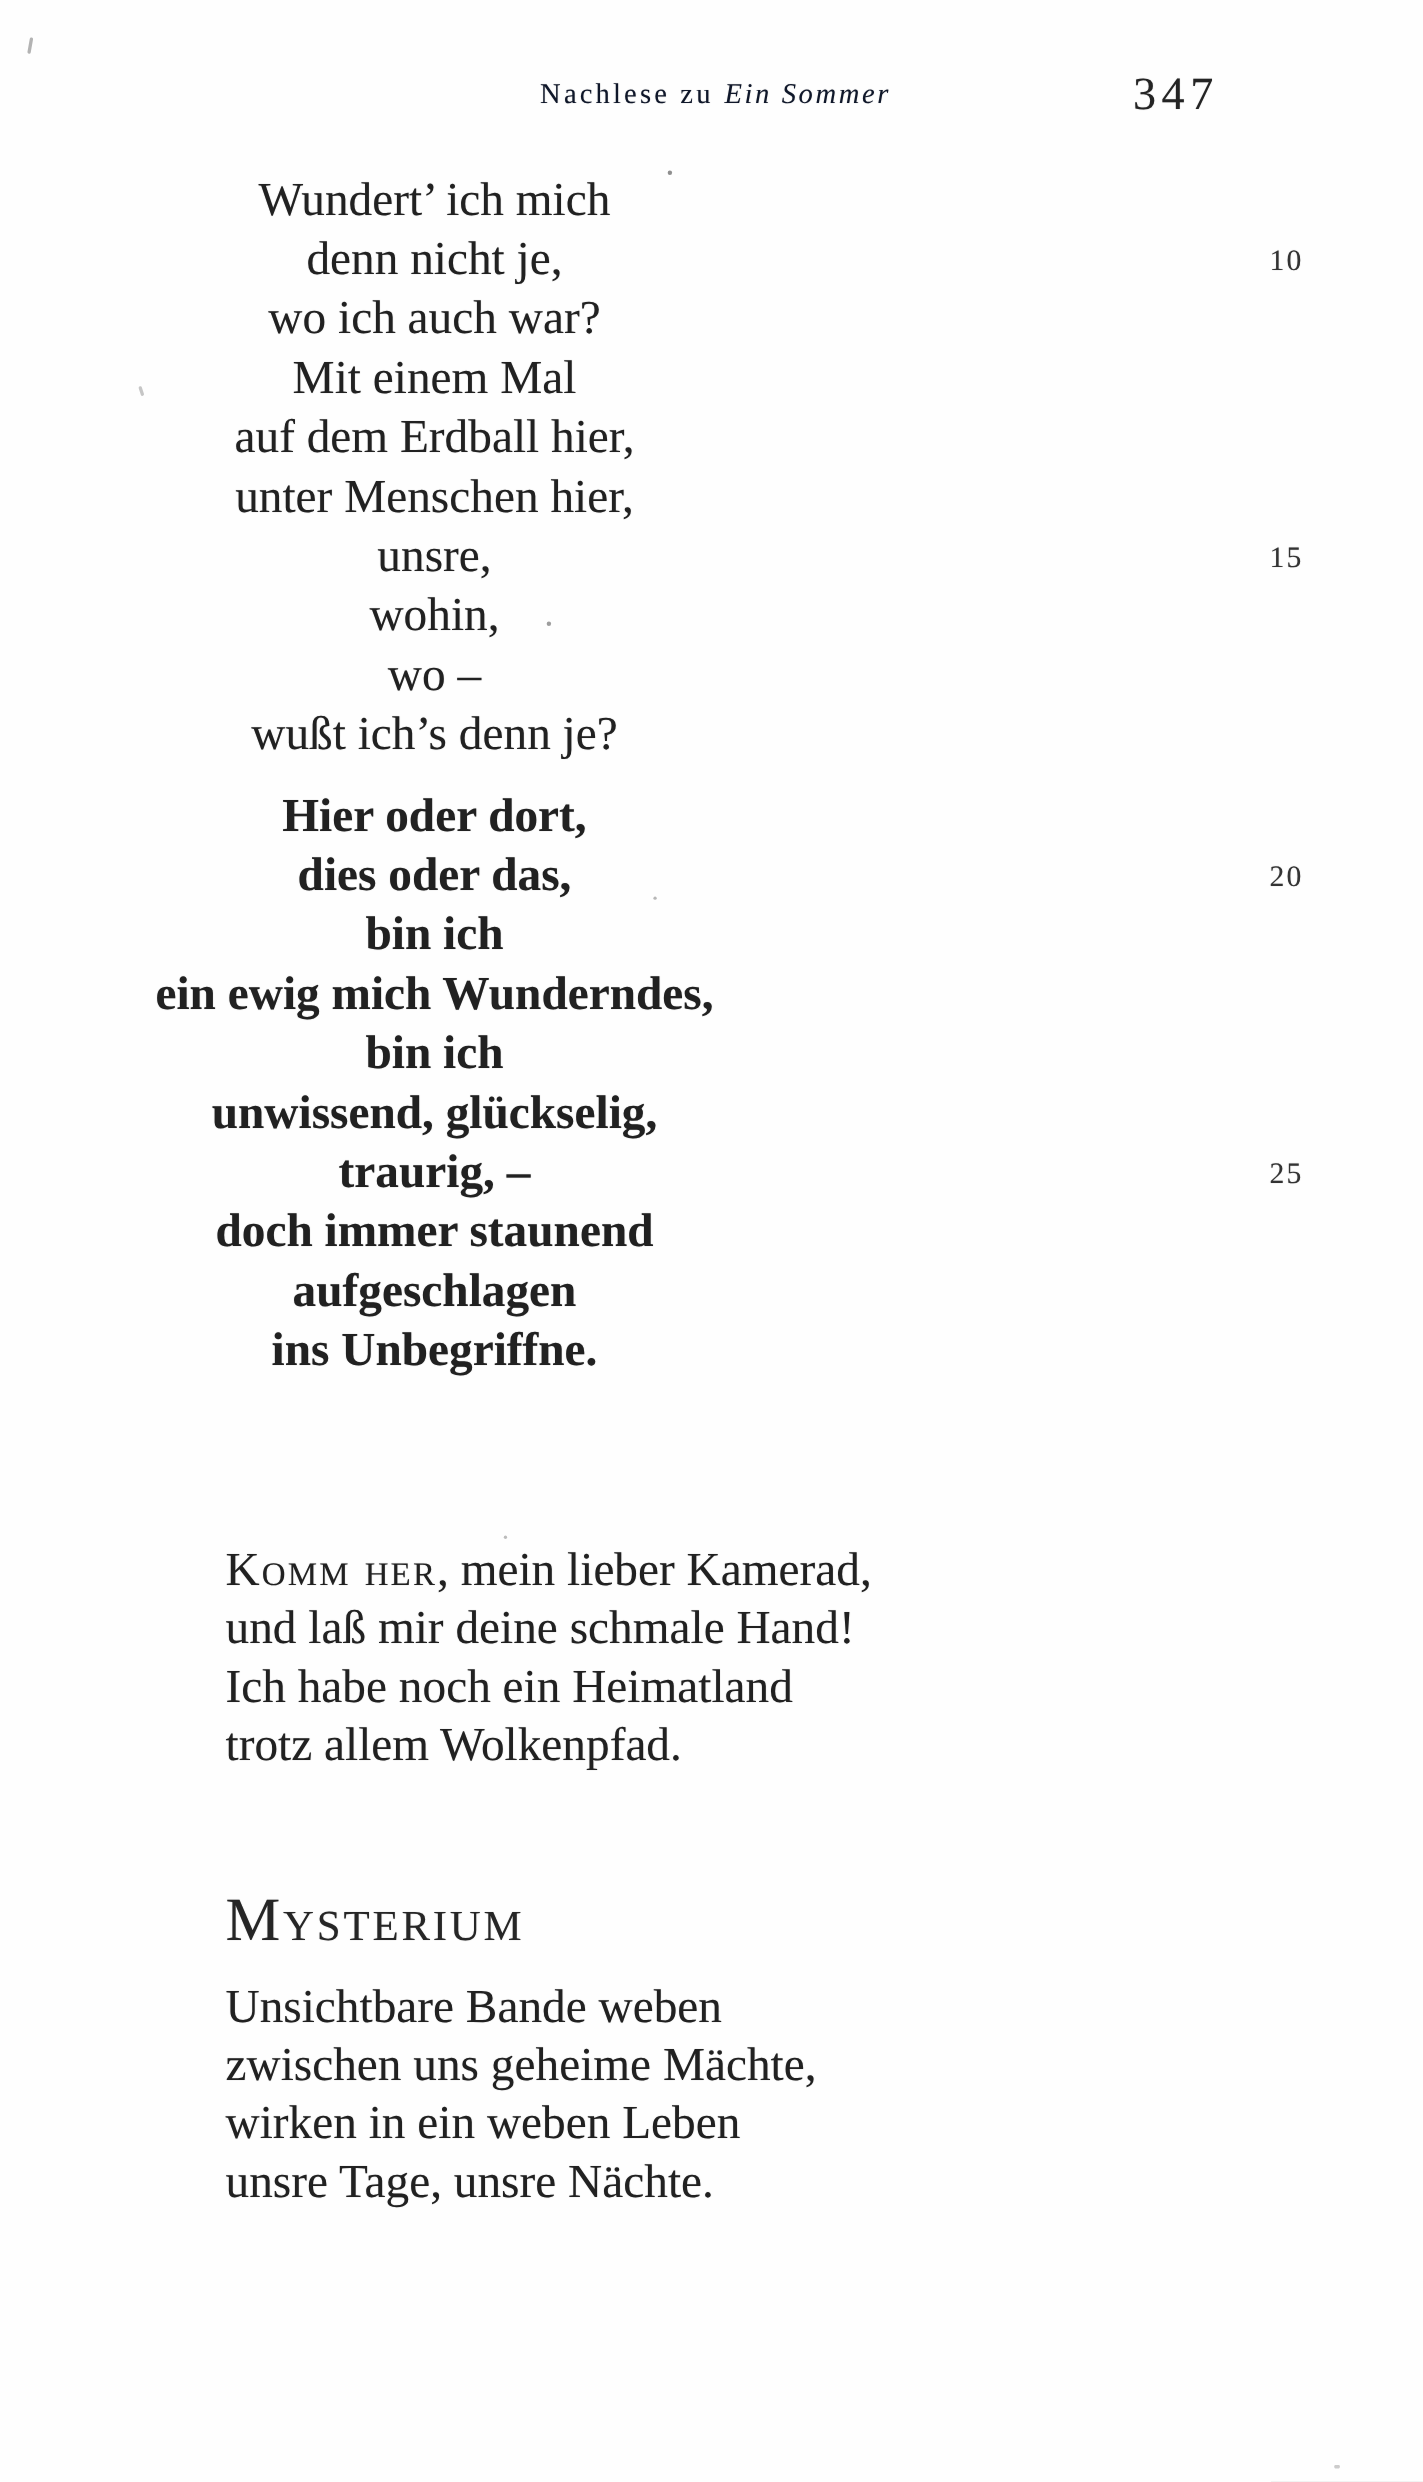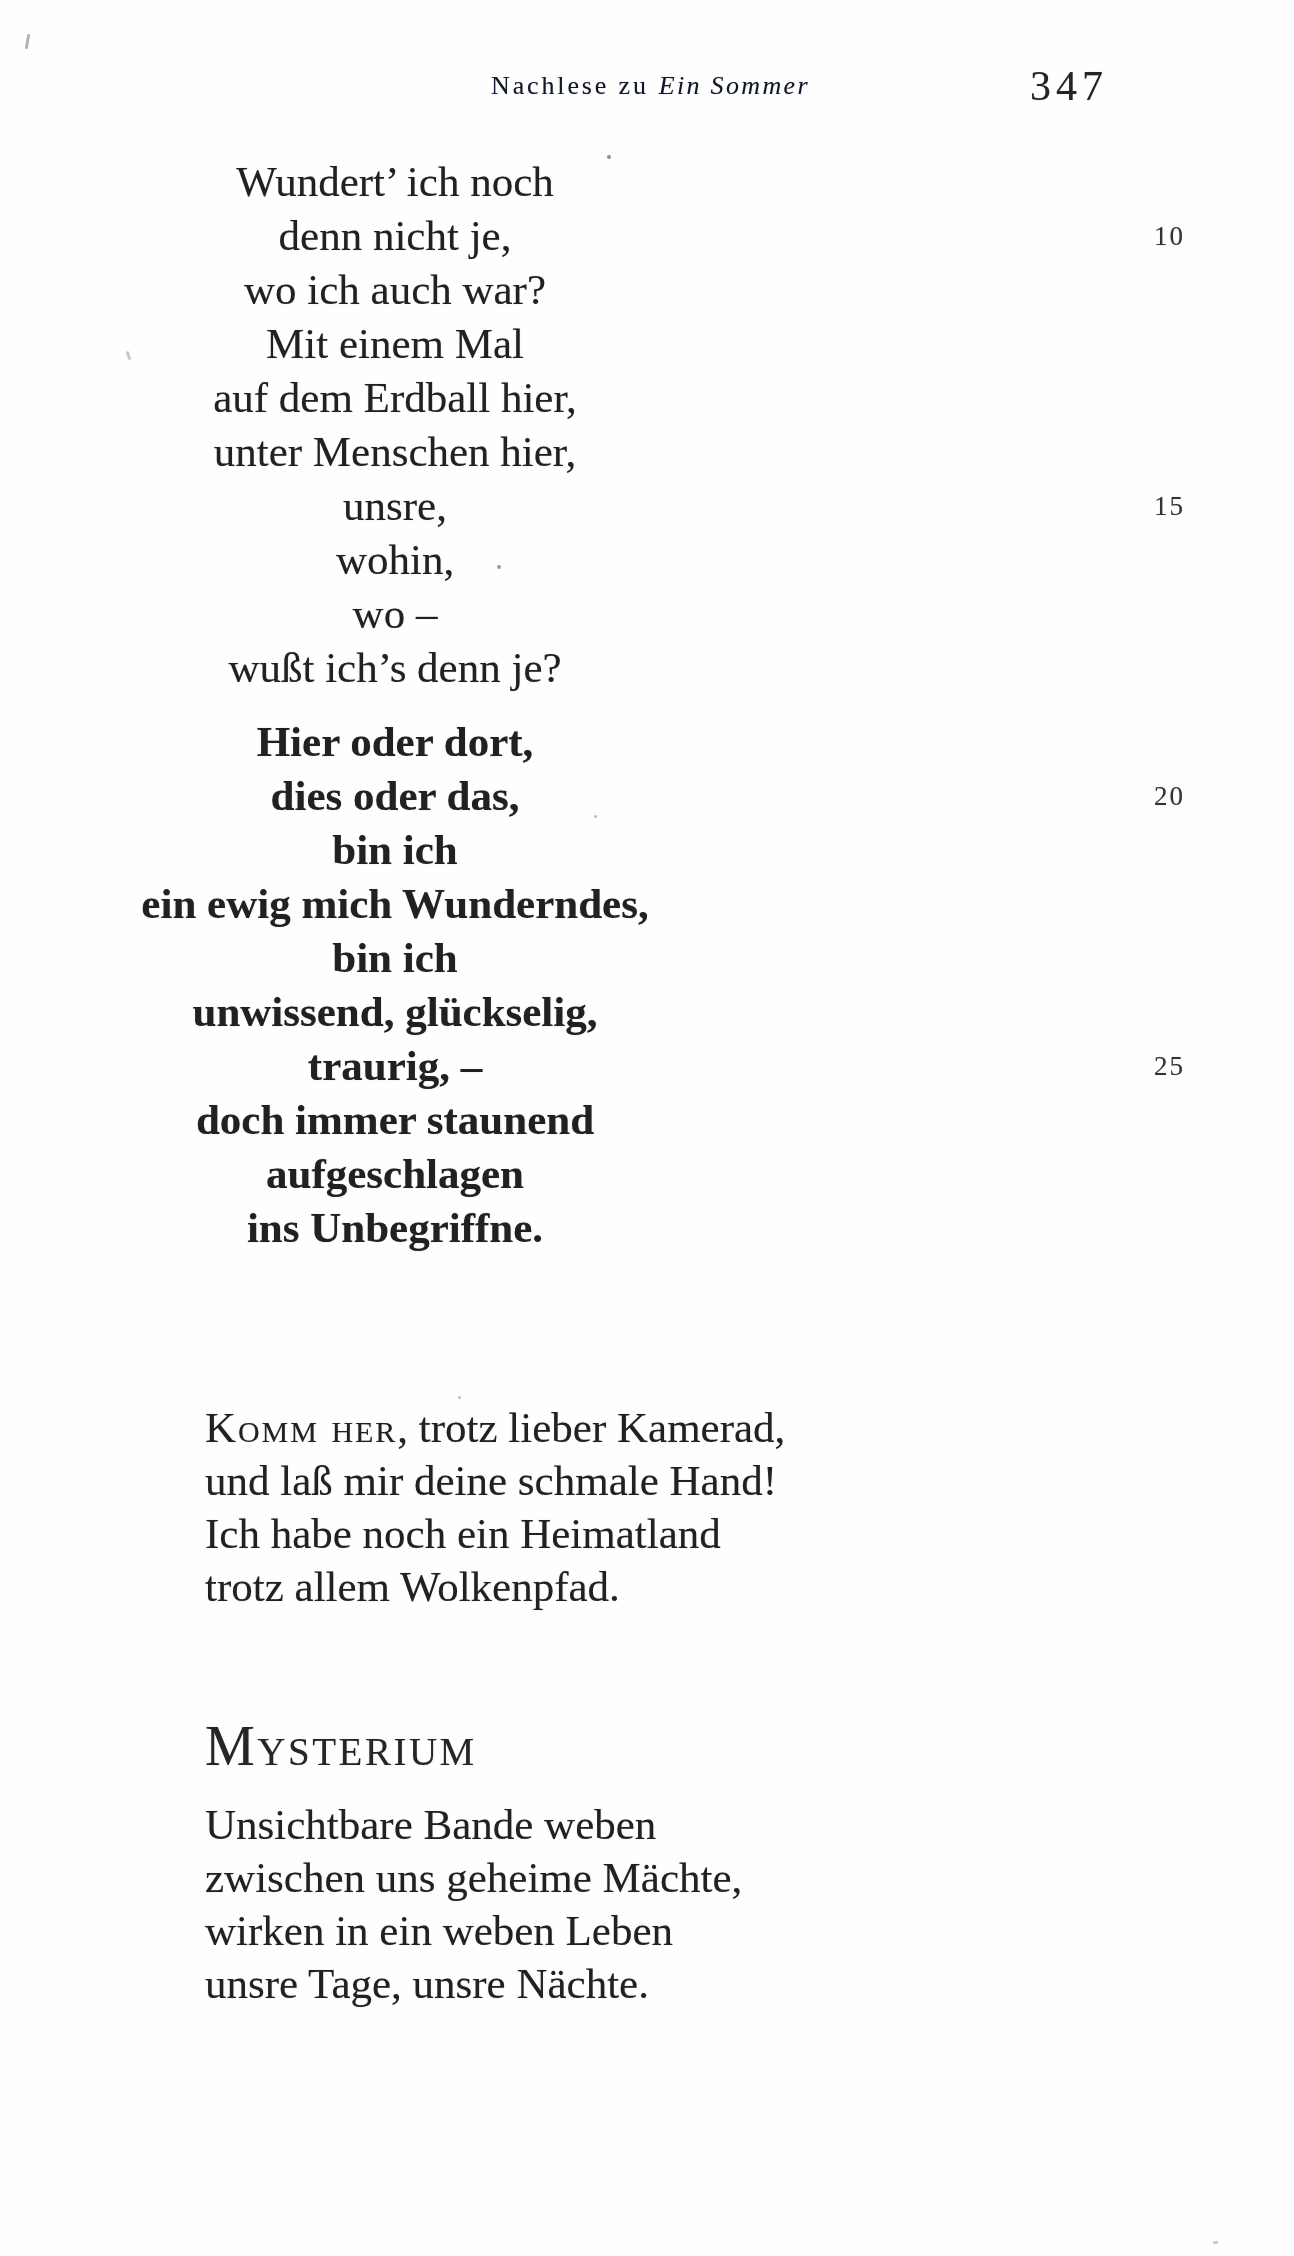--- a/index.html
+++ b/index.html
@@ -69,21 +69,21 @@
   </div>
   <div class="page-number">347</div>
 
   <div class="margin-num mn-10">10</div>
   <div class="margin-num mn-15">15</div>
   <div class="margin-num mn-20">20</div>
   <div class="margin-num mn-25">25</div>
 
   <div class="stanza stanza-centered stanza-1">
 
-  <div class="pline">Wundert’ ich noch</div>
+  <div class="pline">Wundert’ ich mich</div>
       <div class="pline">denn nicht je,</div>
       <div class="pline">wo ich auch war?</div>
       <div class="pline">Mit einem Mal</div>
       <div class="pline">auf dem Erdball hier,</div>
       <div class="pline">unter Menschen hier,</div>
       <div class="pline">unsre,</div>
       <div class="pline">wohin,</div>
       <div class="pline">wo –</div>
       <div class="pline">wußt ich’s denn je?</div>
     </div>
@@ -97,21 +97,21 @@
       <div class="pline">bin ich</div>
       <div class="pline">unwissend, glückselig,</div>
       <div class="pline">traurig, –</div>
       <div class="pline">doch immer staunend</div>
       <div class="pline">aufgeschlagen</div>
       <div class="pline">ins Unbegriffne.</div>
     </div>
 
   <div class="stanza stanza-left komm-her">
     <div class="pline">
-      <span class="smallcaps">Komm her</span><span>, trotz lieber Kamerad,</span>
+      <span class="smallcaps">Komm her</span><span>, mein lieber Kamerad,</span>
     </div>
     <div class="line-list">
 
     <div class="pline">und laß mir deine schmale Hand!</div>
         <div class="pline">Ich habe noch ein Heimatland</div>
         <div class="pline">trotz allem Wolkenpfad.</div>
       </div>
   </div>
 
   <div class="poem-heading smallcaps">Mysterium</div>

